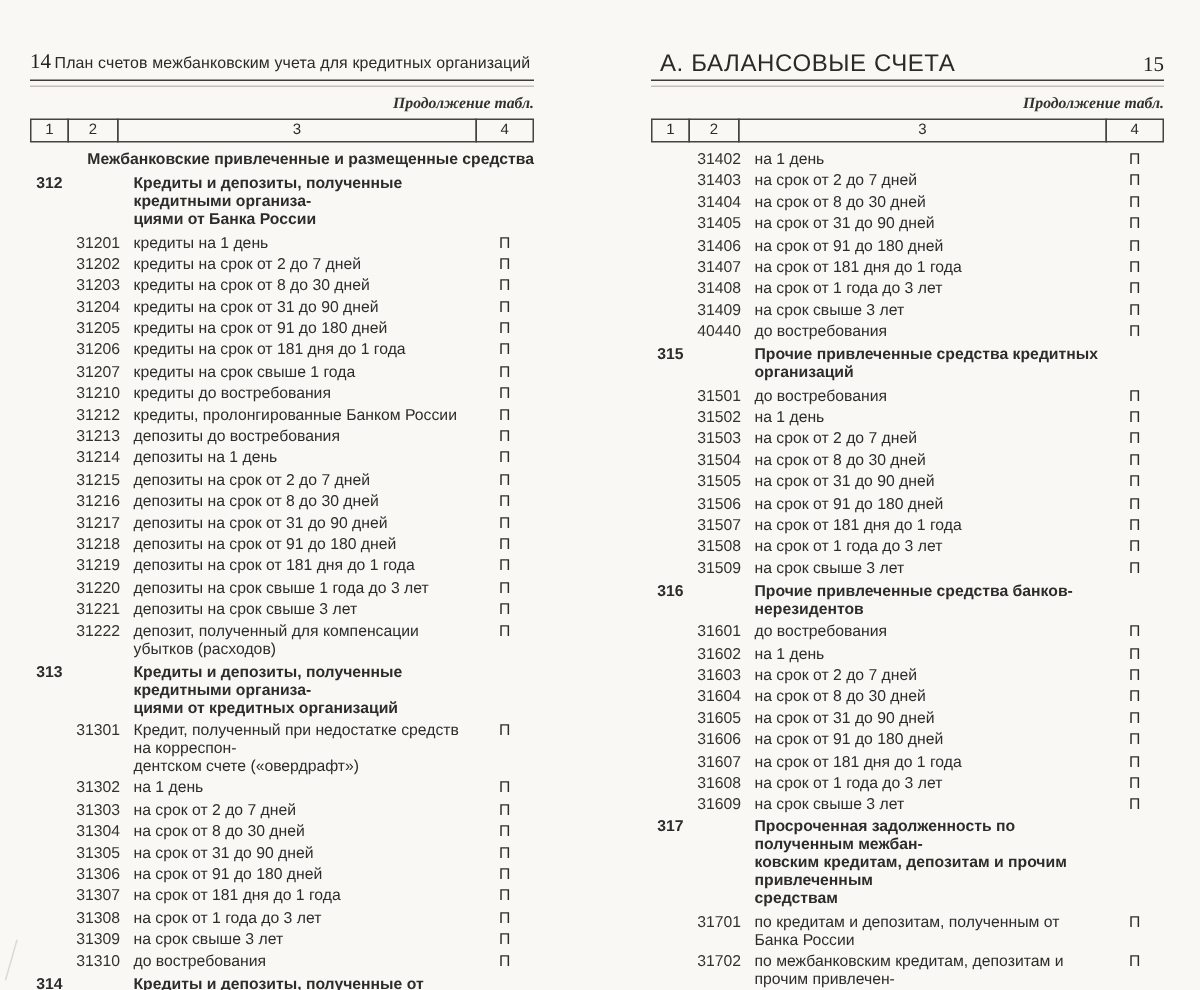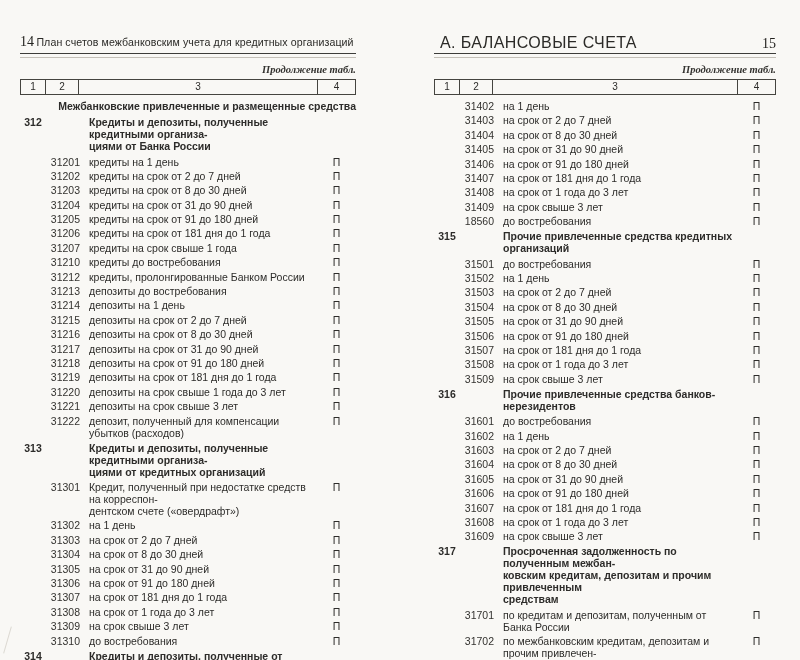--- a/index.html
+++ b/index.html
@@ -329,21 +329,21 @@
           <span class="c4">П</span>
         </div>
         <div class="trow account">
           <span class="c1"></span>
           <span class="c2">31409</span>
           <span class="c3">на срок свыше 3 лет</span>
           <span class="c4">П</span>
         </div>
         <div class="trow account">
           <span class="c1"></span>
-          <span class="c2">18560</span>
+          <span class="c2">40440</span>
           <span class="c3">до востребования</span>
           <span class="c4">П</span>
         </div>
         <div class="trow section">
           <span class="c1">315</span>
           <span class="c2"></span>
           <span class="c3">Прочие привлеченные средства кредитных организаций</span>
           <span class="c4"></span>
         </div>
         <div class="trow account">

